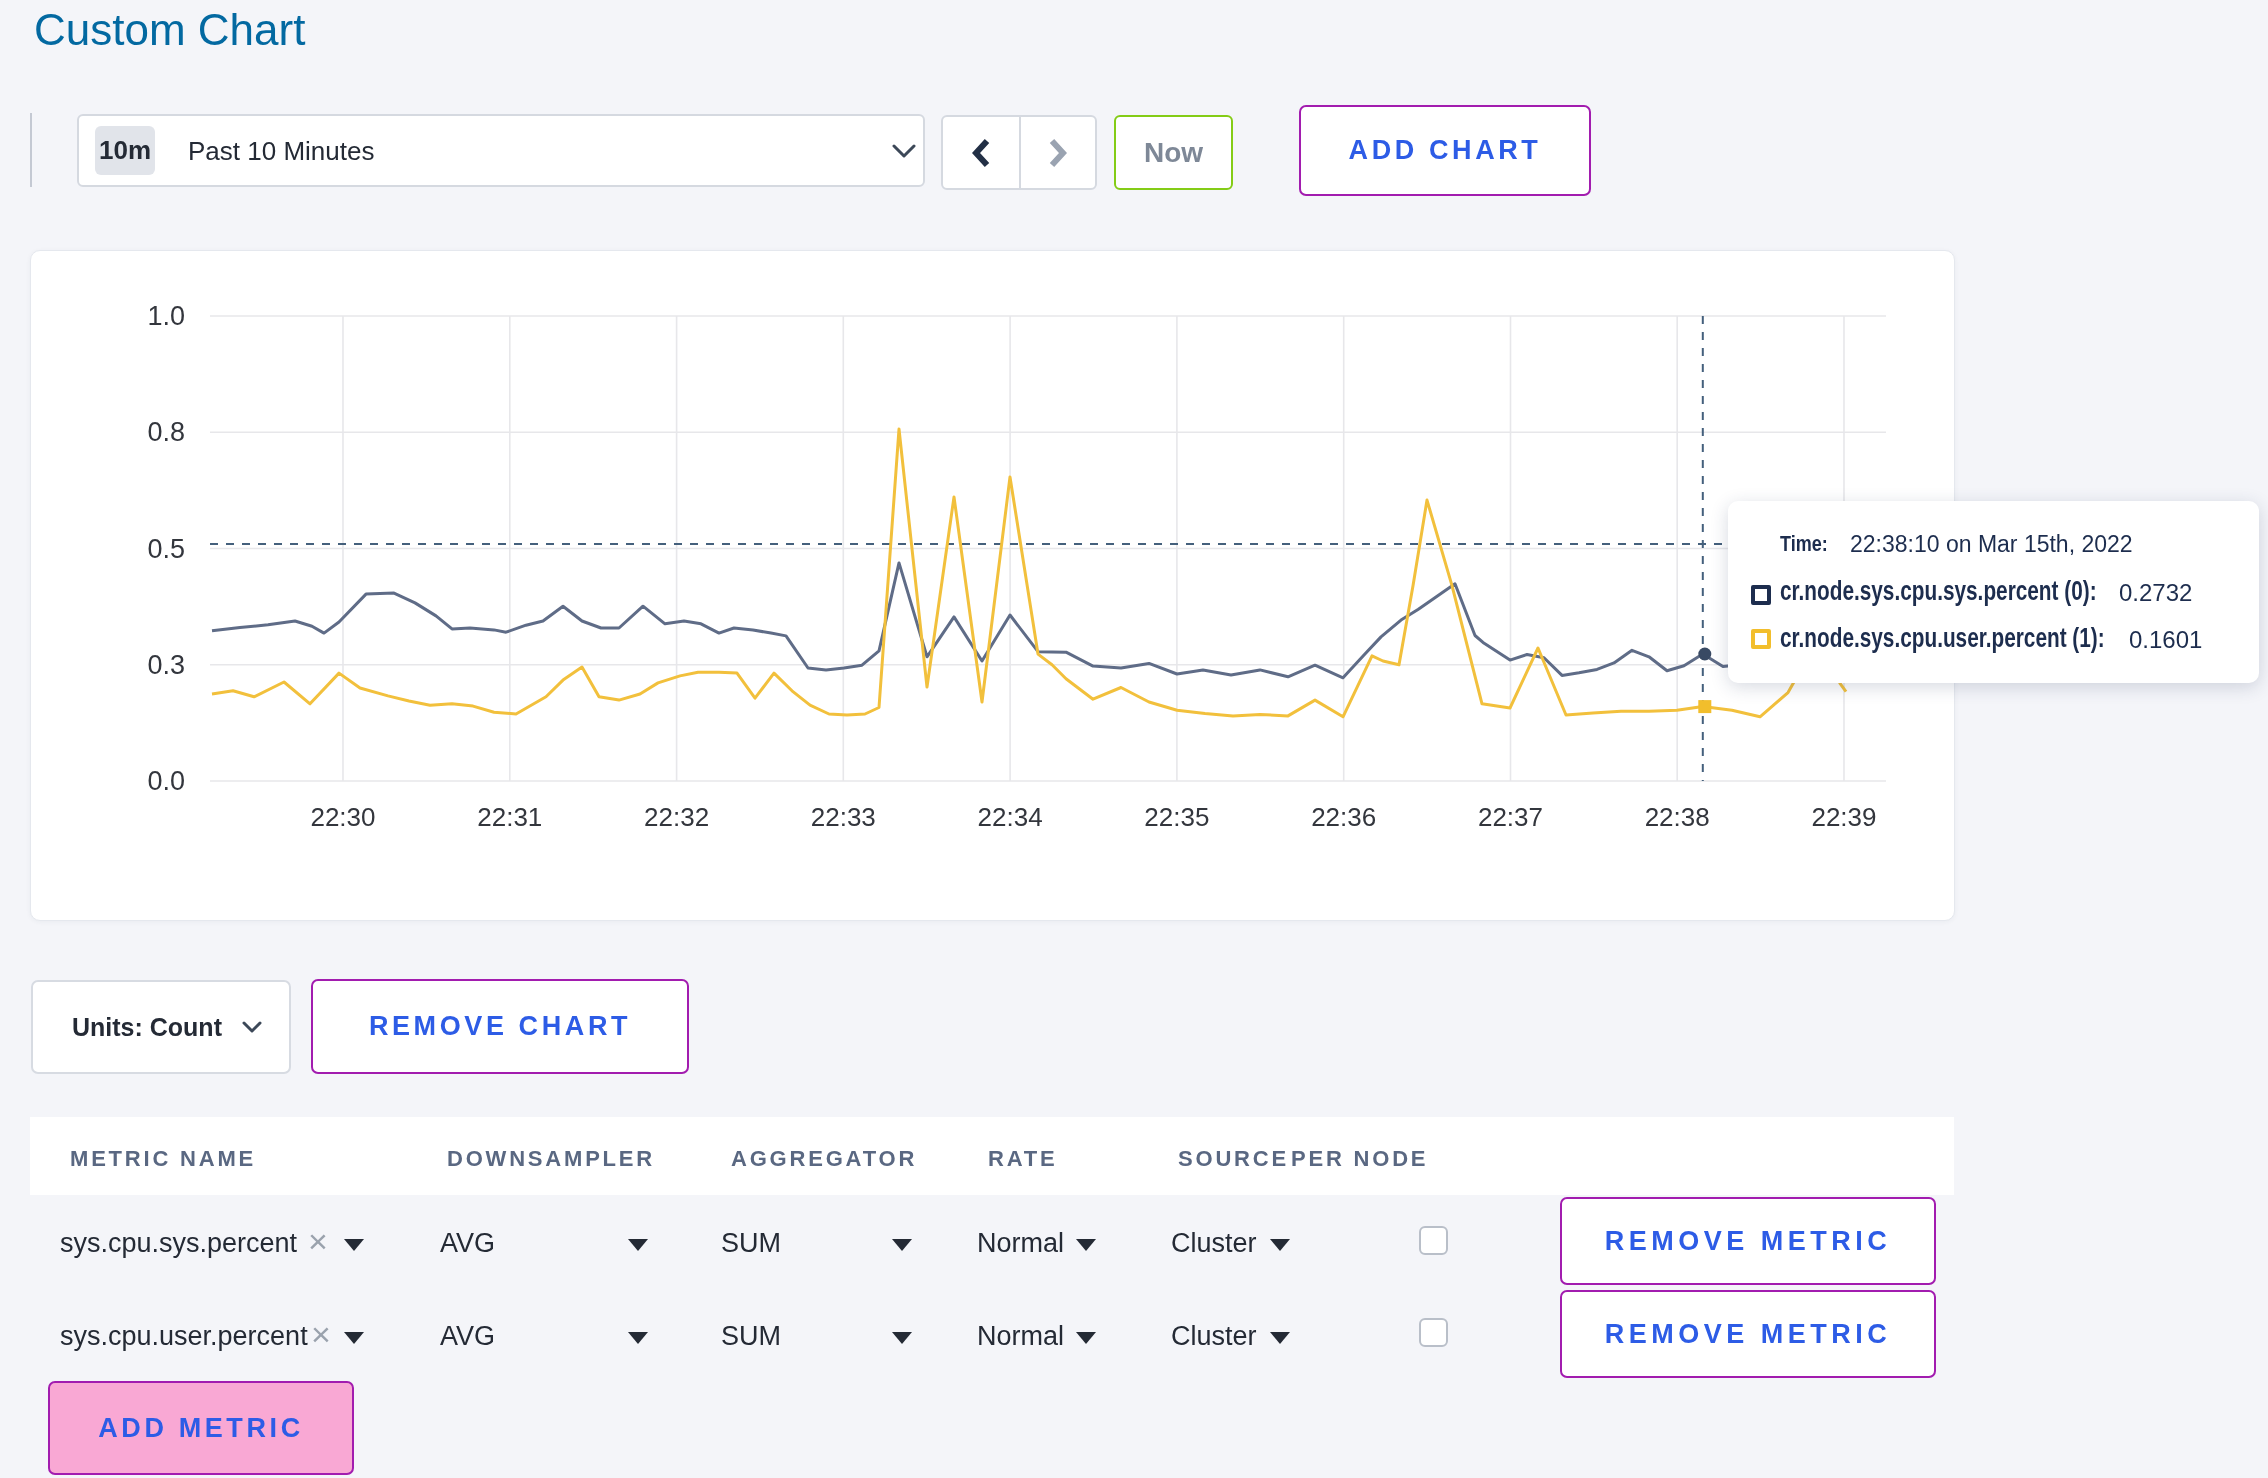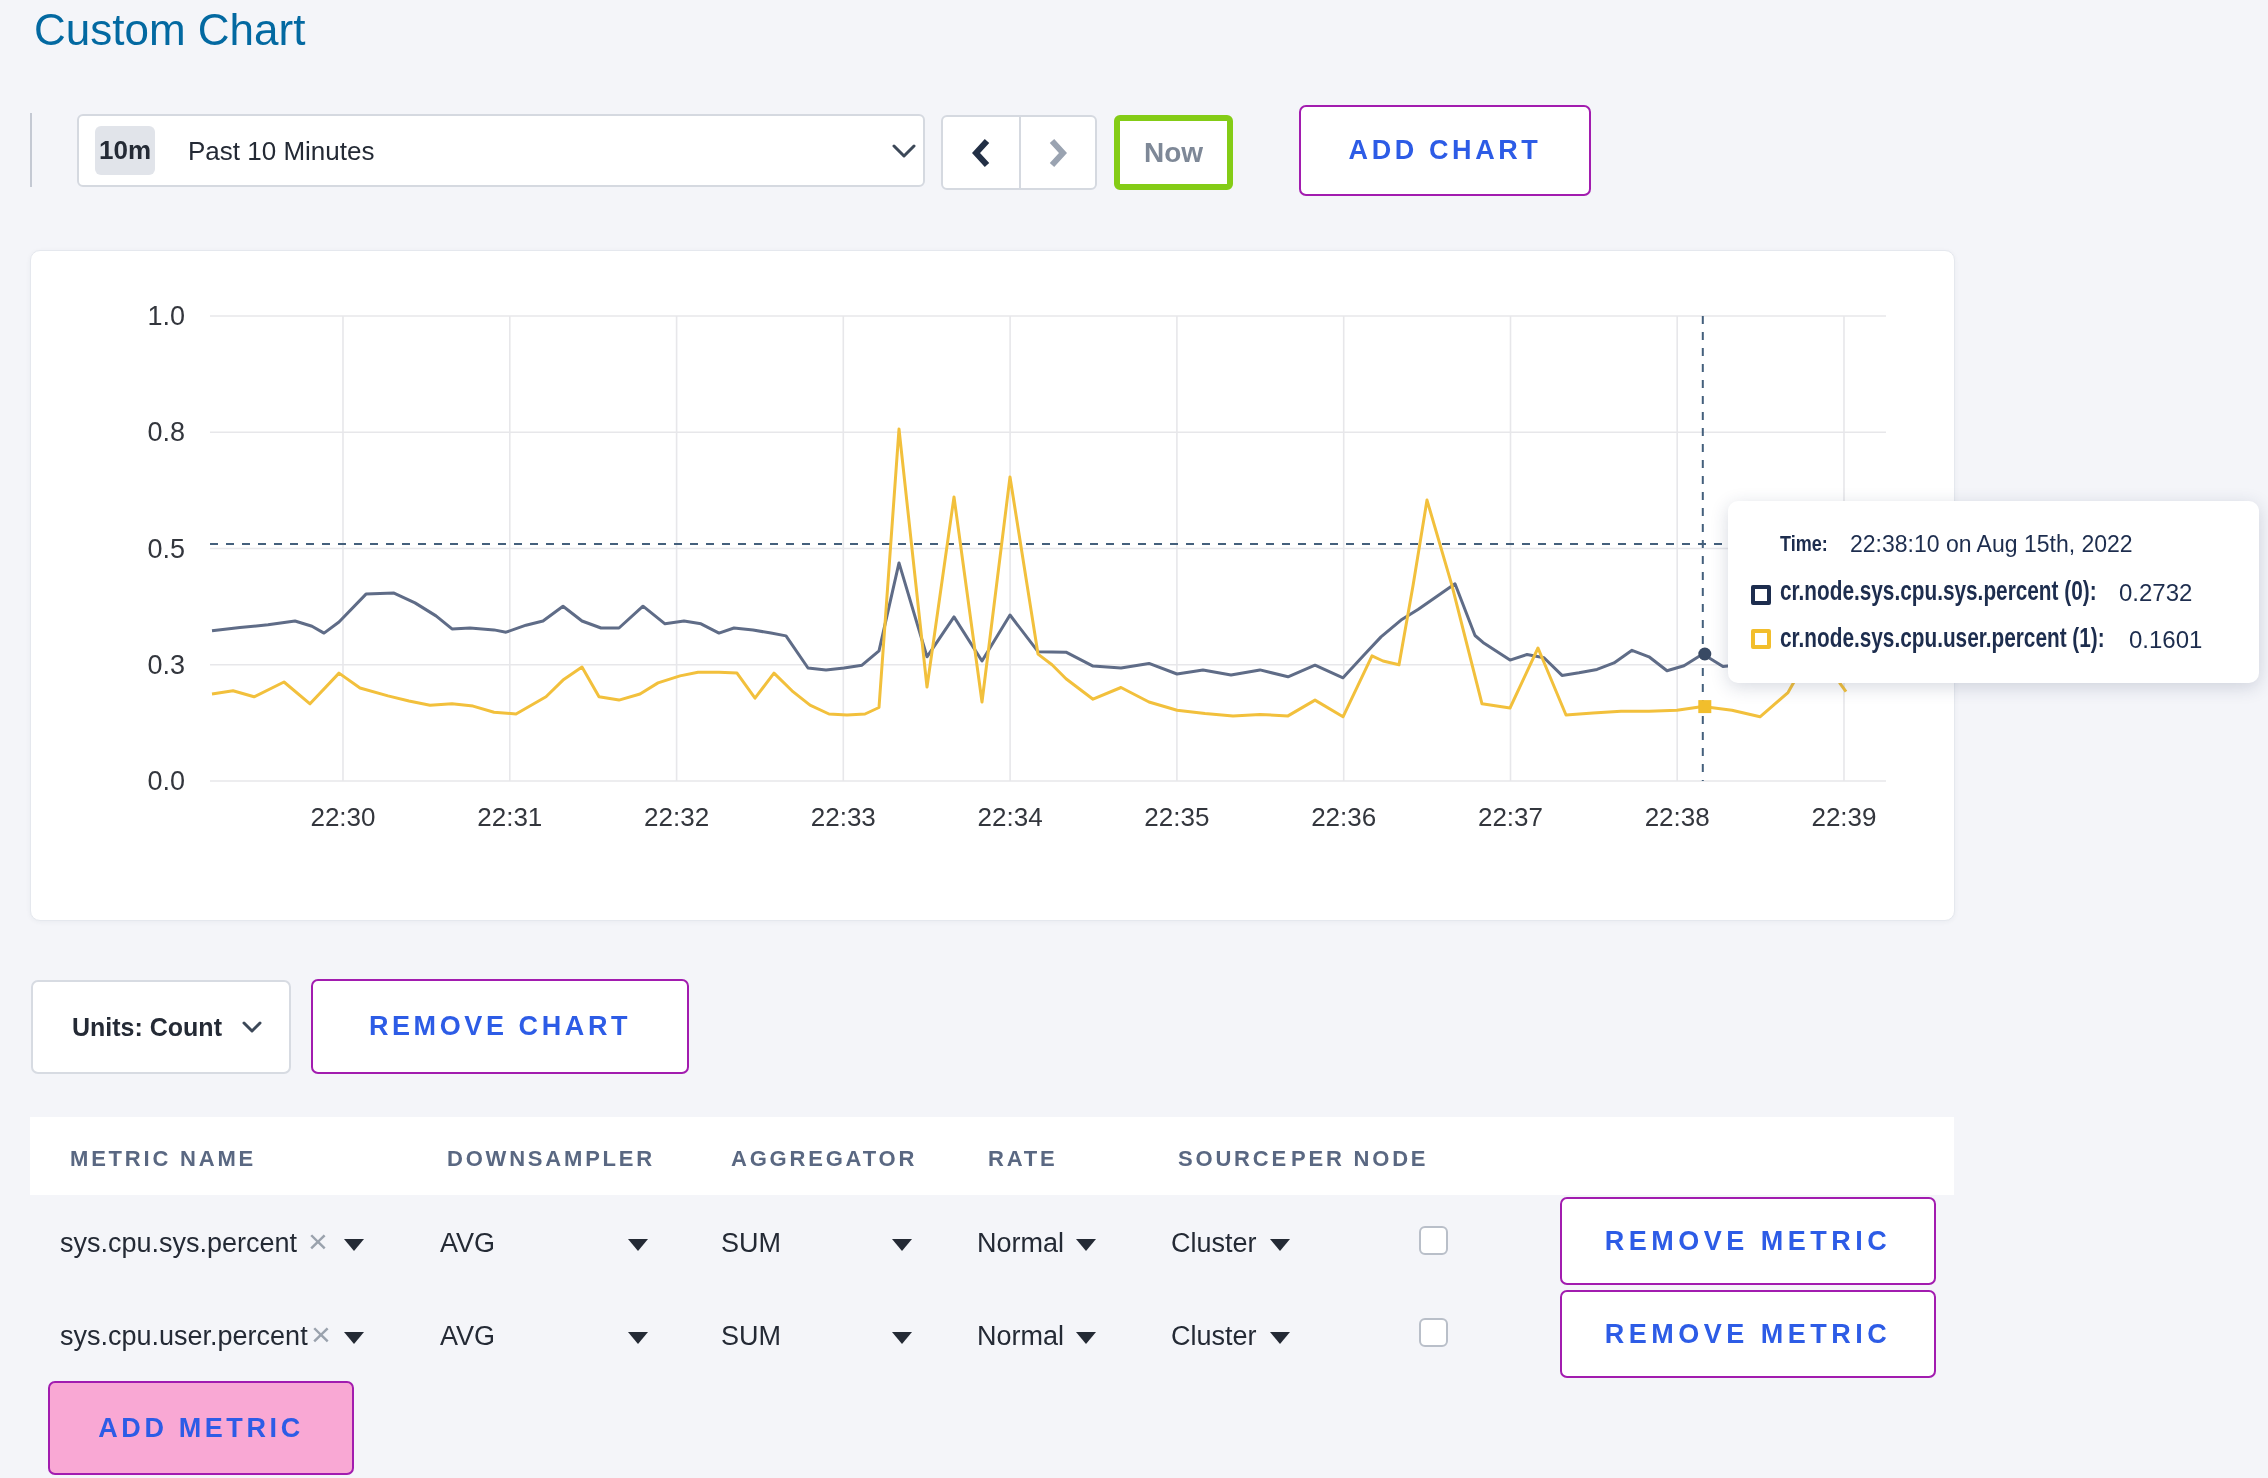--- a/index.html
+++ b/index.html
@@ -25,21 +25,21 @@
 
 <div class="abs" style="left:941px;top:115px;width:156px;height:75px;background:#fff;border:2px solid #d5d9e0;border-radius:6px;"></div>
 <div class="abs" style="left:1019px;top:116px;width:2px;height:73px;background:#d5d9e0;"></div>
 <div class="abs" style="left:972px;top:138px;"><svg width="18" height="30" viewBox="0 0 18 30">
       <polyline points="15,3 4,15 15,27" fill="none" stroke="#222f45" stroke-width="6" stroke-linecap="butt" stroke-linejoin="miter"></polyline>
     </svg></div>
 <div class="abs" style="left:1049px;top:138px;"><svg width="18" height="30" viewBox="0 0 18 30">
       <polyline points="3,3 14,15 3,27" fill="none" stroke="#9aa3b1" stroke-width="6" stroke-linecap="butt" stroke-linejoin="miter"></polyline>
     </svg></div>
 
-<div class="abs" style="left:1114px;top:115px;width:119px;height:75px;background:#fff;border:6px solid #84cc16;border-radius:6px;display:flex;align-items:center;justify-content:center;font-size:28px;color:#7e8897;font-weight:600;">Now</div>
+<div class="abs" style="left:1114px;top:115px;width:119px;height:75px;background:#fff;border:2px solid #84cc16;border-radius:6px;display:flex;align-items:center;justify-content:center;font-size:28px;color:#7e8897;font-weight:600;">Now</div>
 
 <div class="btn bluebtn" style="left:1299px;top:105px;width:292px;height:91px;">ADD CHART</div>
 
 <div class="abs" style="left:30px;top:250px;width:1925px;height:671px;background:#fff;border:1px solid #e5e8ee;border-radius:10px;box-shadow:0 1px 5px rgba(40,50,80,.05);"></div>
 <div class="abs" style="left:30px;top:250px;width:1925px;height:671px;">
 <svg width="1925" height="671" viewBox="0 0 1925 671" style="position:absolute;left:0;top:0">
 <line x1="180" y1="66.0" x2="1856" y2="66.0" stroke="#e7e7ea" stroke-width="1.6"></line>
 <line x1="180" y1="182.2" x2="1856" y2="182.2" stroke="#e7e7ea" stroke-width="1.6"></line>
 <line x1="180" y1="298.5" x2="1856" y2="298.5" stroke="#e7e7ea" stroke-width="1.6"></line>
 <line x1="180" y1="414.8" x2="1856" y2="414.8" stroke="#e7e7ea" stroke-width="1.6"></line>
@@ -73,21 +73,21 @@
 <text x="1146.9" y="576" text-anchor="middle" font-size="26" fill="#33363d" font-family="Liberation Sans, sans-serif">22:35</text>
 <text x="1313.7" y="576" text-anchor="middle" font-size="26" fill="#33363d" font-family="Liberation Sans, sans-serif">22:36</text>
 <text x="1480.5" y="576" text-anchor="middle" font-size="26" fill="#33363d" font-family="Liberation Sans, sans-serif">22:37</text>
 <text x="1647.2" y="576" text-anchor="middle" font-size="26" fill="#33363d" font-family="Liberation Sans, sans-serif">22:38</text>
 <text x="1814.0" y="576" text-anchor="middle" font-size="26" fill="#33363d" font-family="Liberation Sans, sans-serif">22:39</text>
 </svg>
 </div>
 
 <div class="abs" style="left:1728px;top:501px;width:531px;height:182px;background:#fff;border-radius:10px;box-shadow:0 4px 18px rgba(35,50,90,.18);z-index:10;"></div>
 <div class="abs" style="left:1780px;top:531px;font-size:22px;font-weight:700;color:#1d2d4e;z-index:11;transform:scaleX(.82);transform-origin:0 0;">Time:</div>
-<div class="abs" style="left:1850px;top:531px;font-size:23px;color:#1d2d4e;z-index:11;">22:38:10 on Aug 15th, 2022</div>
+<div class="abs" style="left:1850px;top:531px;font-size:23px;color:#1d2d4e;z-index:11;">22:38:10 on Mar 15th, 2022</div>
 <div class="abs" style="left:1751px;top:585px;width:20px;height:20px;border:4px solid #1d2d4e;border-radius:2px;z-index:11;"></div>
 <div class="abs" style="left:1780px;top:576px;font-size:27px;font-weight:700;color:#1d2d4e;z-index:11;transform:scaleX(.77);transform-origin:0 0;white-space:nowrap;">cr.node.sys.cpu.sys.percent (0):</div>
 <div class="abs" style="left:2119px;top:579px;font-size:24px;color:#1d2d4e;z-index:11;">0.2732</div>
 <div class="abs" style="left:1751px;top:629px;width:20px;height:20px;border:4px solid #f2be2c;border-radius:2px;z-index:11;"></div>
 <div class="abs" style="left:1780px;top:623px;font-size:27px;font-weight:700;color:#1d2d4e;z-index:11;transform:scaleX(.77);transform-origin:0 0;white-space:nowrap;">cr.node.sys.cpu.user.percent (1):</div>
 <div class="abs" style="left:2129px;top:626px;font-size:24px;color:#1d2d4e;z-index:11;">0.1601</div>
 
 <div class="abs" style="left:31px;top:980px;width:260px;height:94px;background:#fff;border:2px solid #d7dbe2;border-radius:7px;"></div>
 <div class="abs" style="left:72px;top:1013px;font-size:25px;font-weight:700;">Units: Count</div>
 <div class="abs" style="left:242px;top:1019px;"><svg width="20" height="12" viewBox="0 0 20 12">

